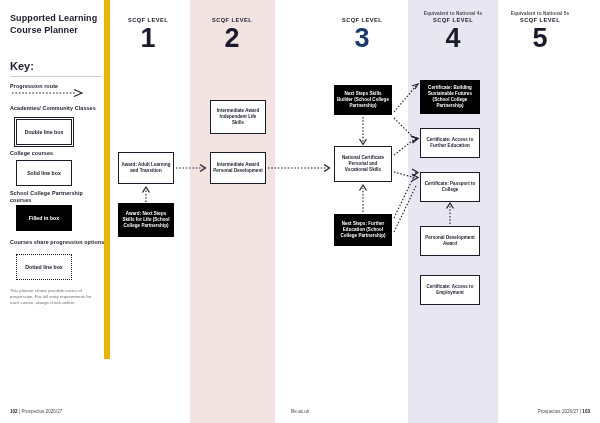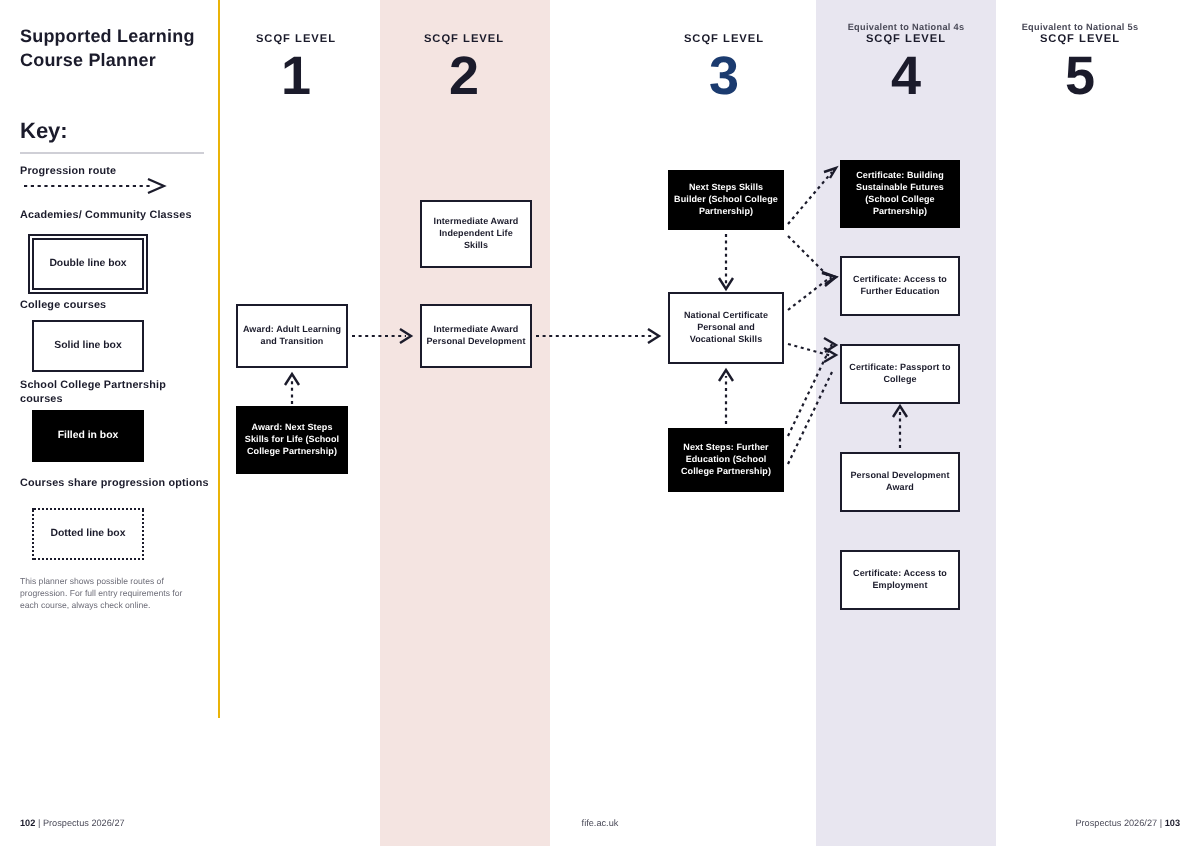--- a/index.html
+++ b/index.html
@@ -6,21 +6,21 @@
   body{width:600px;height:423px;position:relative;overflow:hidden;
        font-family:"Liberation Sans",sans-serif;color:#1b1b2b;}
 
   
   .band{position:absolute;top:0;height:423px;}
   #band-l2{left:190px;width:85px;background:#f4e4e1;}
   #band-l4{left:408px;width:90px;background:#e8e6f0;}
 
   
   #keypanel{position:absolute;left:0;top:0;width:110px;height:359px;
-            background:#fff;border-right:1px solid #eab308;box-sizing:border-box;}
+            background:#fff;border-right:6px solid #eab308;box-sizing:border-box;}
   #doc-title{position:absolute;left:10px;top:12px;width:92px;
              font-size:9px;font-weight:700;line-height:12px;letter-spacing:.1px;}
   #key-head{position:absolute;left:10px;top:60px;font-size:11px;font-weight:700;}
   #key-rule{position:absolute;left:10px;top:76px;width:92px;height:1px;background:#cfcfd6;}
 
   .key-label{position:absolute;left:10px;width:95px;font-size:5.4px;font-weight:700;
              line-height:7px;letter-spacing:.1px;}
   .key-box{position:absolute;left:16px;width:56px;height:26px;box-sizing:border-box;
            display:flex;align-items:center;justify-content:center;text-align:center;
            font-size:5.2px;font-weight:700;line-height:7px;}

